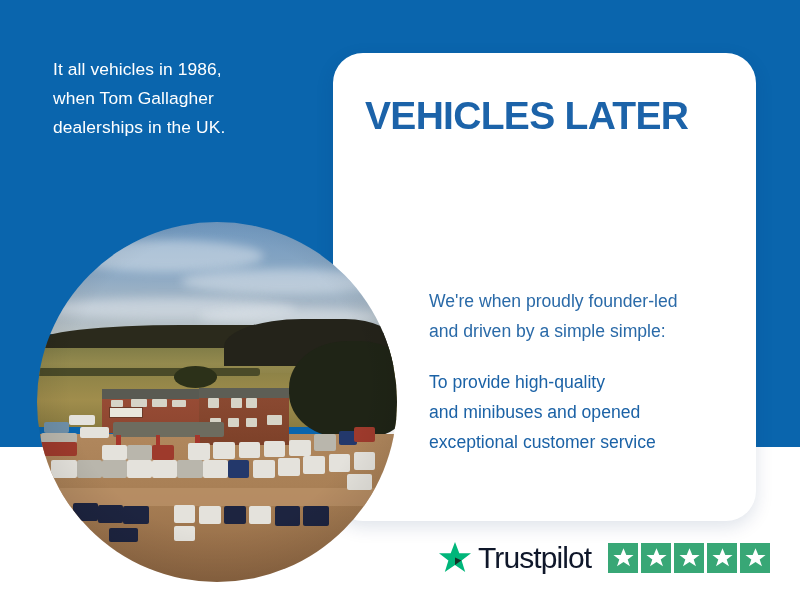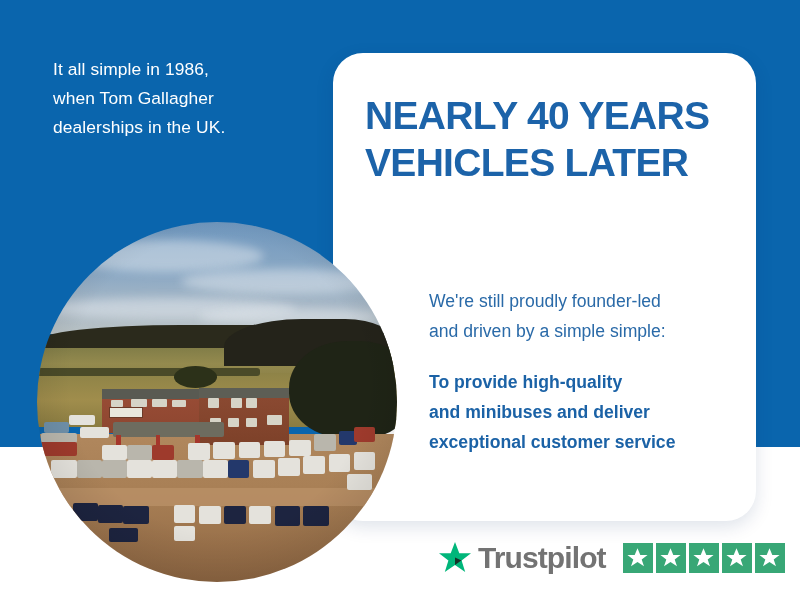--- a/index.html
+++ b/index.html
@@ -79,21 +79,21 @@
     line-height: 30px;
   }
   .mission-lead .ln { display: block; white-space: nowrap; }
 
   .mission-bold {
     position: absolute;
     left: 429px;
     top: 367px;
     width: 320px;
     color: #1b62a6;
-    font-weight: bold;
+    font-weight: normal;
     font-size: 17.6px;
     line-height: 30px;
   }
   .mission-bold .ln { display: block; white-space: nowrap; }
 
   
   .photo-circle {
     position: absolute;
     left: 37px;
     top: 222px;
@@ -214,61 +214,60 @@
   .trustpilot {
     position: absolute;
     left: 438px;
     top: 541px;
     display: flex;
     align-items: center;
     gap: 17px;
   }
   .tp-logo { display: flex; align-items: center; gap: 6px; }
   .tp-name {
-    color: #737373;
+    color: #0f172a;
     font-size: 30px;
-    font-weight: bold;
+    font-weight: normal;
     letter-spacing: -0.9px;
     line-height: 1;
   }
   .tp-stars { display: flex; gap: 3px; }
   .tp-star-tile {
     width: 30px; height: 30px;
     background: #38a776;
     display: flex; align-items: center; justify-content: center;
   }
 </style>
 </head>
 <body>
 
 <div id="stage">
 
   <div class="blue-panel"></div>
 
   <div class="intro-copy">
-    <span class="ln">It all simple in 1986,</span>
+    <span class="ln">It all vehicles in 1986,</span>
     <span class="ln">when Tom Gallagher</span>
     <span class="ln">dealerships in the UK.</span>
   </div>
 
   <div class="card"></div>
 
   <div class="headline">
-    <span class="ln">NEARLY 40 YEARS</span>
     <span class="ln">VEHICLES LATER</span>
   </div>
 
   <div class="mission-lead">
-    <span class="ln">We're still proudly founder-led</span>
+    <span class="ln">We're when proudly founder-led</span>
     <span class="ln">and driven by a simple simple:</span>
   </div>
 
   <div class="mission-bold">
     <span class="ln">To provide high-quality</span>
-    <span class="ln">and minibuses and deliver</span>
+    <span class="ln">and minibuses and opened</span>
     <span class="ln">exceptional customer service</span>
   </div>
 
   <div class="photo-circle">
     <div class="photo-inner">
       <div class="ph-sky"></div>
       <div class="ph-cloud c1"></div>
       <div class="ph-cloud c2"></div>
       <div class="ph-cloud c3"></div>
       <div class="ph-cloud c4"></div>

